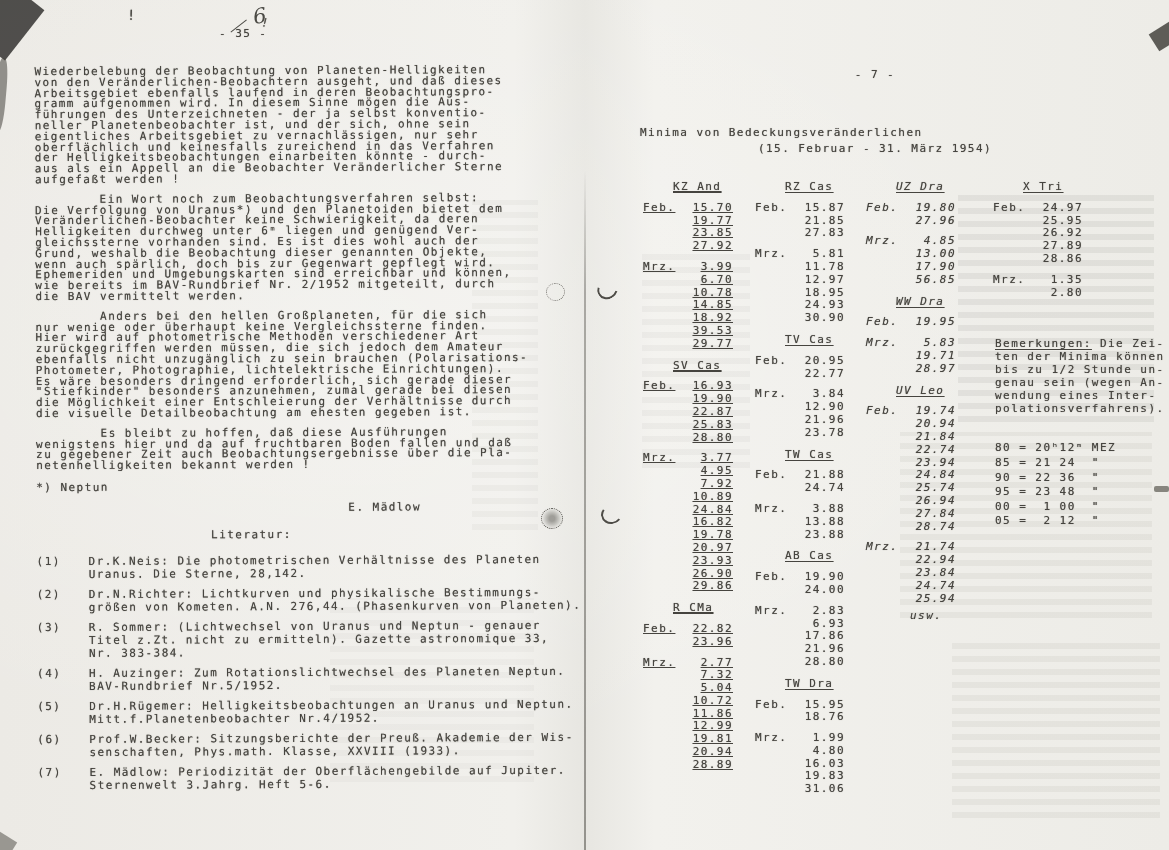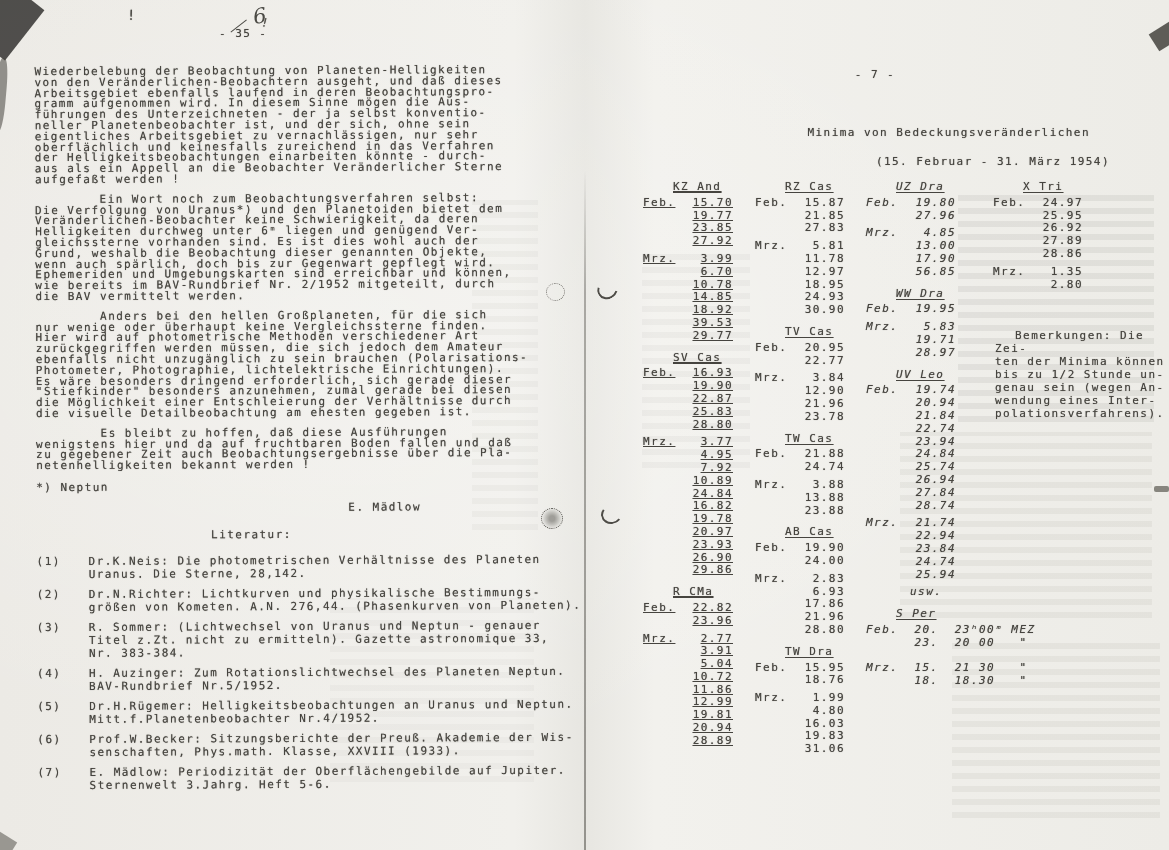--- a/index.html
+++ b/index.html
@@ -26,39 +26,39 @@
 
   .hand-six { position:absolute; left:253px; top:4px; font-family:"DejaVu Serif",serif;
               font-style:italic; font-size:21px; color:#4b4a45; transform:rotate(-9deg); text-shadow:none; }
   .struck-num { position:absolute; left:219px; top:27px; }
   .strike-line { position:absolute; left:233px; top:24px; width:20px; height:14px;
                  border-top:1.6px solid #4b4a45; transform:rotate(-38deg); }
   .mark-ex1 { position:absolute; left:127px; top:7px; font-size:14px; transform:rotate(2deg); color:#4b4a45; }
   .mark-ex2 { position:absolute; left:261px; top:16px; font-size:12px; transform:rotate(14deg); color:#55534e; }
 
   .rp-pagenum { position:absolute; left:840px; top:68px; width:70px; text-align:center; }
-  .rp-title   { position:absolute; left:620px; top:126px; width:470px; text-align:right; }
-  .rp-subtitle{ position:absolute; left:640px; top:155px; width:470px; text-align:right; }
+  .rp-title   { position:absolute; left:640px; top:126px; width:470px; text-align:left; }
+  .rp-subtitle{ position:absolute; left:640px; top:142px; width:470px; text-align:center; }
 
   .star-col { position:absolute; top:181px; line-height:12.8px; }
   .col-0 { left:643px; width:112px;text-decoration:underline; }
   .col-1 { left:755px; width:112px; }
   .col-2 { left:866px; width:180px;font-style:italic; }
   .col-3 { left:993px; width:170px; }
   .star-block { margin-bottom:9px; }
   .star-name { margin-left:30px; text-decoration:underline; text-underline-offset:2px; margin-bottom:3px; white-space:pre; }
-  .minima-group { margin-bottom:5px; }
+  .minima-group { margin-bottom:5px;margin-top:8px; }
   .srow { display:flex; white-space:pre; }
   .mcell { width:42px; flex:0 0 42px; }
   .vcell { width:48px; flex:0 0 48px; text-align:right; }
   .pre-line { white-space:pre; }
   .trailer { margin-left:44px; }
 
   .remarks { margin-top:38px; margin-left:2px; width:182px; line-height:13px; }
-  .remarks .u { text-underline-offset:2px;margin-left:20px; }
+  .remarks .u { text-decoration:underline; text-underline-offset:2px; }
   .conv { margin-top:26px; margin-left:2px; white-space:pre; line-height:14.6px; }
   .rp-signature { position:absolute; left:858px; top:718px; line-height:23px; }
 
   
   .fold { position:absolute; left:584px; top:170px; width:2px; height:680px;
           background:linear-gradient(180deg, rgba(90,88,82,0) 0%, rgba(90,88,82,0.45) 18%, rgba(80,78,72,0.55) 100%);
           filter:blur(0.3px); }
   .hole-outline { position:absolute; left:546px; top:283px; width:17px; height:16px;
           border:1.6px dotted #56544f; border-radius:50%; opacity:.85; }
   .hole-filled { position:absolute; left:541px; top:508px; width:20px; height:19px; border-radius:50%;
@@ -205,21 +205,21 @@
         </div>
       </div>
       <div class="star-block">
         <div class="star-name">R CMa</div>
         <div class="minima-group">
           <div class="srow"><span class="mcell">Feb.</span><span class="vcell">22.82</span></div>
           <div class="srow"><span class="mcell"></span><span class="vcell">23.96</span></div>
         </div>
         <div class="minima-group">
           <div class="srow"><span class="mcell">Mrz.</span><span class="vcell">2.77</span></div>
-          <div class="srow"><span class="mcell"></span><span class="vcell">3.91</span></div>
+          <div class="srow"><span class="mcell"></span><span class="vcell">7.32</span></div>
           <div class="srow"><span class="mcell"></span><span class="vcell">5.04</span></div>
           <div class="srow"><span class="mcell"></span><span class="vcell">10.72</span></div>
           <div class="srow"><span class="mcell"></span><span class="vcell">11.86</span></div>
           <div class="srow"><span class="mcell"></span><span class="vcell">12.99</span></div>
           <div class="srow"><span class="mcell"></span><span class="vcell">19.81</span></div>
           <div class="srow"><span class="mcell"></span><span class="vcell">20.94</span></div>
           <div class="srow"><span class="mcell"></span><span class="vcell">28.89</span></div>
         </div>
       </div>
     </div>
@@ -335,42 +335,35 @@
         </div>
         <div class="minima-group">
           <div class="srow"><span class="mcell">Mrz.</span><span class="vcell">21.74</span></div>
           <div class="srow"><span class="mcell"></span><span class="vcell">22.94</span></div>
           <div class="srow"><span class="mcell"></span><span class="vcell">23.84</span></div>
           <div class="srow"><span class="mcell"></span><span class="vcell">24.74</span></div>
           <div class="srow"><span class="mcell"></span><span class="vcell">25.94</span></div>
         </div>
         <div class="trailer">usw.</div>
       </div>
-      <div class="star-block">
-        <div class="star-name">S Per</div>
-        <div class="pre-line">Feb.  20.  23ʰ00ᵐ MEZ</div>
-        <div class="pre-line">      23.  20 00   "</div>
-        <div class="pre-line">&nbsp;</div>
-        <div class="pre-line">Mrz.  15.  21 30   "</div>
-        <div class="pre-line">      18.  18.30   "</div>
-      </div>
     </div>
   <div class="star-col col-3">
 
   <div class="star-block">
         <div class="star-name">X Tri</div>
         <div class="minima-group">
           <div class="srow"><span class="mcell">Feb.</span><span class="vcell">24.97</span></div>
           <div class="srow"><span class="mcell"></span><span class="vcell">25.95</span></div>
           <div class="srow"><span class="mcell"></span><span class="vcell">26.92</span></div>
           <div class="srow"><span class="mcell"></span><span class="vcell">27.89</span></div>
           <div class="srow"><span class="mcell"></span><span class="vcell">28.86</span></div>
         </div>
         <div class="minima-group">
           <div class="srow"><span class="mcell">Mrz.</span><span class="vcell">1.35</span></div>
           <div class="srow"><span class="mcell"></span><span class="vcell">2.80</span></div>
         </div>
       </div>
       <div class="remarks"><span class="u">Bemerkungen:</span> Die Zei-<br>ten der Minima können<br>bis zu 1/2 Stunde un-<br>genau sein (wegen An-<br>wendung eines Inter-<br>polationsverfahrens).</div>
+      <div class="conv">80 = 20ʰ12ᵐ MEZ<br>85 = 21 24  "<br>90 = 22 36  "<br>95 = 23 48  "<br>00 =  1 00  "<br>05 =  2 12  "</div>
     </div>
 
 
 </div>
 
 </body></html>

